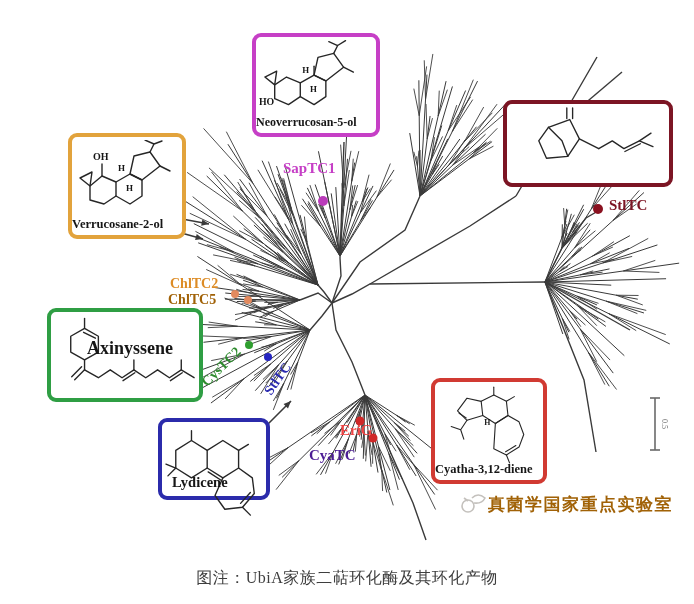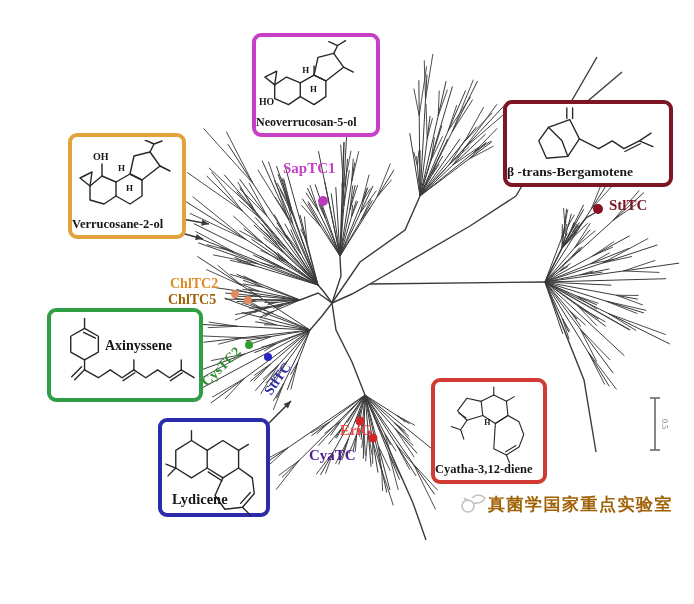--- a/index.html
+++ b/index.html
@@ -482,24 +482,24 @@
     <svg class="struct" width="150" height="88" viewBox="0 0 152 88" style="left:0;top:0">
       <path d="M20,24 L34,16 L48,24 L48,40 L34,48 L20,40 Z"></path>
       <path d="M33,20 L45,26"></path>
       <path d="M34,16 L34,6"></path>
       <path d="M34,48 L34,58"></path>
       <path d="M34,58 L24,68 M31,55 L21,65"></path>
       <path d="M34,58 L48,66 L60,58 L72,66 L84,58 L96,66 L108,58 L120,66 L132,58 L145,66"></path>
       <path d="M73,69 L85,61 M121,69 L133,61"></path>
       <path d="M84,58 L84,48 M132,58 L132,48"></path>
     </svg>
-    <div class="name" style="bottom:auto;top:26px;left:54px;width:auto;font-size:14px;">Axinyssene</div>
-  </div>
-
-  <div class="cbox" style="left: 158px; top: 418px; width: 112px; height: 99px; border-color: rgb(43, 43, 171);">
+    <div class="name" style="bottom:auto;top:26px;left:36px;width:auto;font-size:18px;">Axinyssene</div>
+  </div>
+
+  <div class="cbox" style="left: 158px; top: 418px; width: 112px; height: 82px; border-color: rgb(43, 43, 171);">
     <svg class="struct" width="106" height="98" viewBox="0 0 108 98" style="left:2px;top:-2px">
       <path d="M12,30 L28,20 L44,30 L44,48 L28,58 L12,48 Z"></path>
       <path d="M44,30 L60,20 L76,30 L76,48 L60,58 L44,48"></path>
       <path d="M45,52 L59,61"></path>
       <path d="M76,48 L90,58 L92,74 L80,88 L62,90 L52,76 L60,58"></path>
       <path d="M88,73 L78,84"></path>
       <path d="M80,88 L88,96"></path>
       <path d="M12,48 L2,44 M12,48 L4,56"></path>
       <line x1="28" y1="20" x2="28" y2="10" stroke-width="2.6"></line>
       <path d="M76,30 L86,24"></path>
@@ -526,21 +526,20 @@
   <div class="cbox" style="left: 503px; top: 100px; width: 170px; height: 87px; border-color: rgb(124, 21, 36);">
     <svg class="struct" width="164" height="60" viewBox="0 0 168 62" style="left:2px;top:2px">
       <path d="M40,22 L62,14 L72,34 L60,52 L38,54 L30,36 Z"></path>
       <path d="M40,22 L54,36 M54,36 L60,52"></path>
       <path d="M59,13 L59,2 M65,13 L65,2"></path>
       <line x1="72" y1="34" x2="92" y2="44" stroke-width="3"></line>
       <path d="M92,44 L106,36 L118,44 L134,36"></path>
       <path d="M119,47 L135,39"></path>
       <path d="M134,36 L146,28 M134,36 L148,42"></path>
     </svg>
-    <div class="name" style="font-size:13.5px;">β -trans-Bergamotene</div>
   </div>
 
   <div class="enz" style="left: 283px; top: 160px; font-size: 15px; color: rgb(198, 63, 198);">SapTC1</div>
   <div class="enz" style="left: 609px; top: 197px; font-size: 15px; color: rgb(124, 21, 36);">StlTC</div>
   <div class="enz" style="left: 170px; top: 276px; font-size: 14px; color: rgb(221, 140, 38);">ChlTC2</div>
   <div class="enz" style="left: 168px; top: 292px; font-size: 14px; color: #a16207;">ChlTC5</div>
   <div class="enz" style="left: 197px; top: 359px; font-size: 14px; transform: rotate(-45deg); color: rgb(46, 139, 46);">CysTC2</div>
   <div class="enz" style="left: 260px; top: 371px; font-size: 14px; transform: rotate(-55deg); color: rgb(42, 42, 176);">StlTC</div>
   <div class="enz" style="left: 318px; top: 422px; font-size: 15px; color: #ef4444; padding-left: 22px;">EriG</div>
   <div class="enz" style="left: 309px; top: 447px; font-size: 15px; color: #4c1d95;">CyaTC</div>
@@ -556,13 +555,14 @@
 
   <div class="watermark" style="left:458px;top:490px;">
     <svg width="30" height="28" viewBox="0 0 30 28">
       <circle cx="10" cy="16" r="6" fill="none" stroke="#c4c1bd" stroke-width="1.6"></circle>
       <path d="M14,8 Q20,2 27,8 Q24,14 16,13" fill="none" stroke="#c4c1bd" stroke-width="1.6"></path>
       <path d="M6,8 L10,11" stroke="#c4c1bd" stroke-width="1.6"></path>
     </svg>
     <span>真菌学国家重点实验室</span>
   </div>
 
+  <div class="caption" style="top:568px;">图注：UbiA家族二萜环化酶及其环化产物</div>
 </div>
 
 </body></html>

